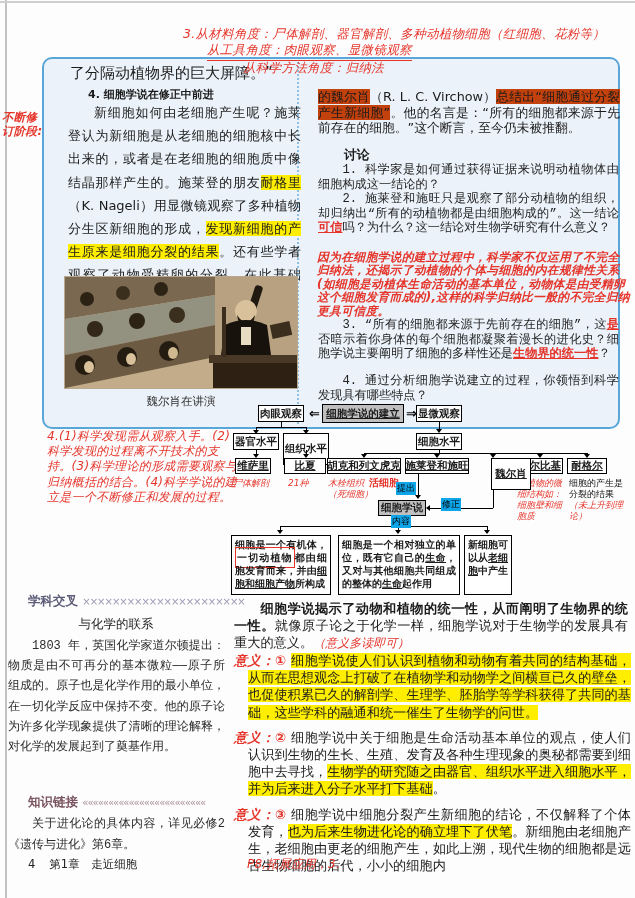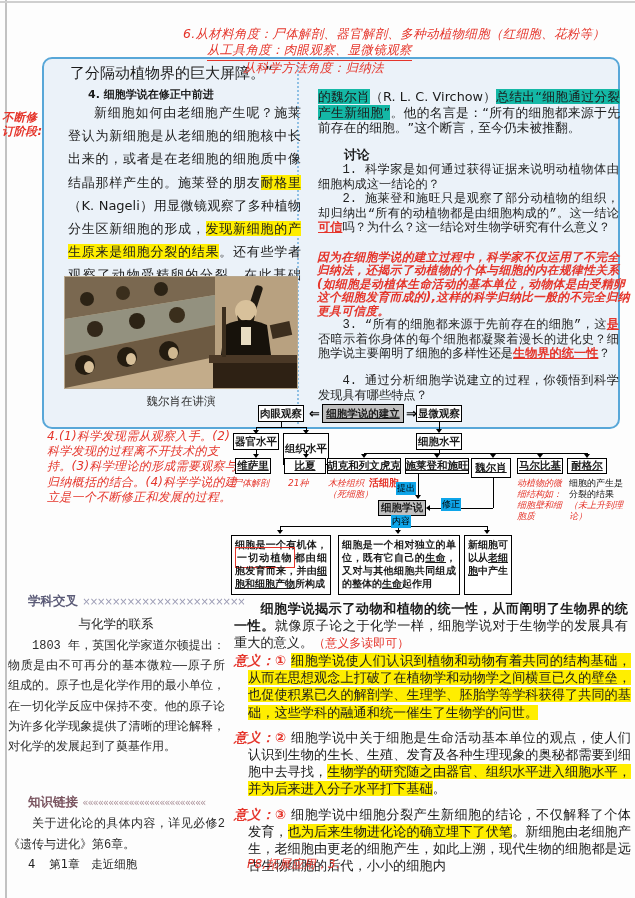--- a/index.html
+++ b/index.html
@@ -12,30 +12,30 @@
   .edge-top{left:0;top:1px;right:0;height:2px;background:#cfcfcf}
   
   .hw{color:#e5352b;font-style:italic;letter-spacing:.3px}
   .hw-top1{left:183px;top:26px;font-size:12.5px;white-space:nowrap}
   .hw-top2{left:207px;top:42px;font-size:12.5px;white-space:nowrap;border-bottom:1.5px solid #e5352b;padding-bottom:1px;z-index:6}
   .hw-top3{left:243px;top:60px;font-size:12.5px;white-space:nowrap;z-index:6}
   .hw-margin{left:2px;top:110px;width:44px;font-size:11.5px;line-height:14px;font-weight:bold}
   .hw-ans2{left:317px;top:251px;width:313px;font-size:11.8px;line-height:13.4px;z-index:5;font-weight:bold}
   .hw-ans4{left:47px;top:429px;width:194px;font-size:12px;line-height:15.2px}
   .hw-p8{left:247px;top:856px;font-size:12px}
-  .hw-meaning{color:#e5352b;font-size:12px}
+  .hw-meaning{color:#e5352b;font-style:italic;font-size:12px}
   
   .bluebox{left:42px;top:57px;width:578px;height:372px;border:2px solid #58a7d8;border-radius:10px;background:#ebf2f9}
   .divider{left:297px;top:62px;height:362px;border-left:2px dotted #8fc0e4}
   
   .carry{left:70px;top:64px;font-size:15px}
   .lheading{left:88px;top:87px;font-size:11px;font-weight:bold}
   .lpara{left:68px;top:101px;width:233px;font-size:13px;line-height:23.2px;text-align:justify;text-indent:2em}
   .hl-y{background:#ffee00}
-  .hl-o{background:#14b8a6}
+  .hl-o{background:#c2410c}
   .photo{left:64px;top:276px;width:234px;height:113px;border:1px solid #b9a88e;overflow:hidden}
   .caption{left:64px;top:394px;width:234px;text-align:center;font-size:11.5px;color:#333}
   
   .rpara{left:318px;top:89px;width:302px;font-size:12.8px;line-height:15.6px;text-align:justify}
   .disc-title{left:344px;top:147px;font-size:12.8px;font-weight:bold}
   .kai{font-family:Liberation Mono, monospace;color:#1f1f1f}
   .q{left:318px;width:301px;font-size:12.2px;line-height:14.6px;text-align:justify;text-indent:2em}
   .q1{top:163px}.q2{top:192px}.q3{top:318px}.q4{top:374px}
   .rw{color:#e5352b;font-weight:bold;text-decoration:underline;text-decoration-color:#e5352b;font-style:normal}
   
@@ -71,21 +71,21 @@
   .mlabel{color:#e5352b;font-weight:bold;font-style:italic}
   b.sum{font-weight:bold}
 </style>
 </head>
 <body>
 
 <div id="canvas">
   <div class="abs edge-left"></div>
   <div class="abs edge-top"></div>
 
-  <div class="abs hw hw-top1">6.从材料角度：尸体解剖、器官解剖、多种动植物细胞（红细胞、花粉等）</div>
+  <div class="abs hw hw-top1">3.从材料角度：尸体解剖、器官解剖、多种动植物细胞（红细胞、花粉等）</div>
   <div class="abs hw hw-top2">从工具角度：肉眼观察、显微镜观察</div>
   <div class="abs hw hw-top3">从科学方法角度：归纳法</div>
 
   <div class="abs bluebox"></div>
   <div class="abs divider"></div>
 
   <div class="abs hw hw-margin">不断修订阶段:</div>
 
   <div class="abs carry">了分隔动植物界的巨大屏障。”</div>
   <div class="abs lheading">4. 细胞学说在修正中前进</div>
@@ -146,21 +146,21 @@
     <div class="dbox" style="left:188px;top:2px;width:46px;height:17px">显微观察</div>
 
     <div class="dbox" style="left:5px;top:30px;width:46px;height:17px">器官水平</div>
     <div class="dbox" style="left:55px;top:30px;width:46px;height:32px">组织水平</div>
     <div class="dbox" style="left:188px;top:30px;width:46px;height:17px">细胞水平</div>
 
     <div class="dbox ulx" style="left:7px;top:55px;width:36px;height:16px">维萨里</div>
     <div class="dbox ulx" style="left:56px;top:55px;width:42px;height:16px">比夏</div>
     <div class="dbox ulx" style="left:99px;top:55px;width:74px;height:16px">胡克和列文虎克</div>
     <div class="dbox ulx" style="left:177px;top:55px;width:64px;height:16px">施莱登和施旺</div>
-    <div class="dbox ulx" style="left:243px;top:55px;width:40px;height:20px;z-index:2">魏尔肖</div>
+    <div class="dbox ulx" style="left:263px;top:55px;width:40px;height:32px;z-index:2">魏尔肖</div>
     <div class="dbox ulx" style="left:289px;top:55px;width:46px;height:16px">马尔比基</div>
     <div class="dbox ulx" style="left:339px;top:55px;width:40px;height:16px">耐格尔</div>
 
     <div class="dnote" style="left:5px;top:75px">尸体解剖</div>
     <div class="dnote" style="left:60px;top:75px">21种</div>
     <div class="dnote" style="left:100px;top:75px">木栓组织</div>
     <div class="dnote dnote-strong" style="left:141px;top:74px">活细胞</div>
     <div class="dnote" style="left:100px;top:86px">（死细胞）</div>
     <div class="dnote" style="left:289px;top:75px;width:50px">动植物的微细结构如：细胞壁和细胞质</div>
     <div class="dnote-k" style="left:341px;top:75px;width:58px"><span>细胞的产生是分裂的结果</span><span class="dnote" style="position:static">（未上升到理论）</span></div>

